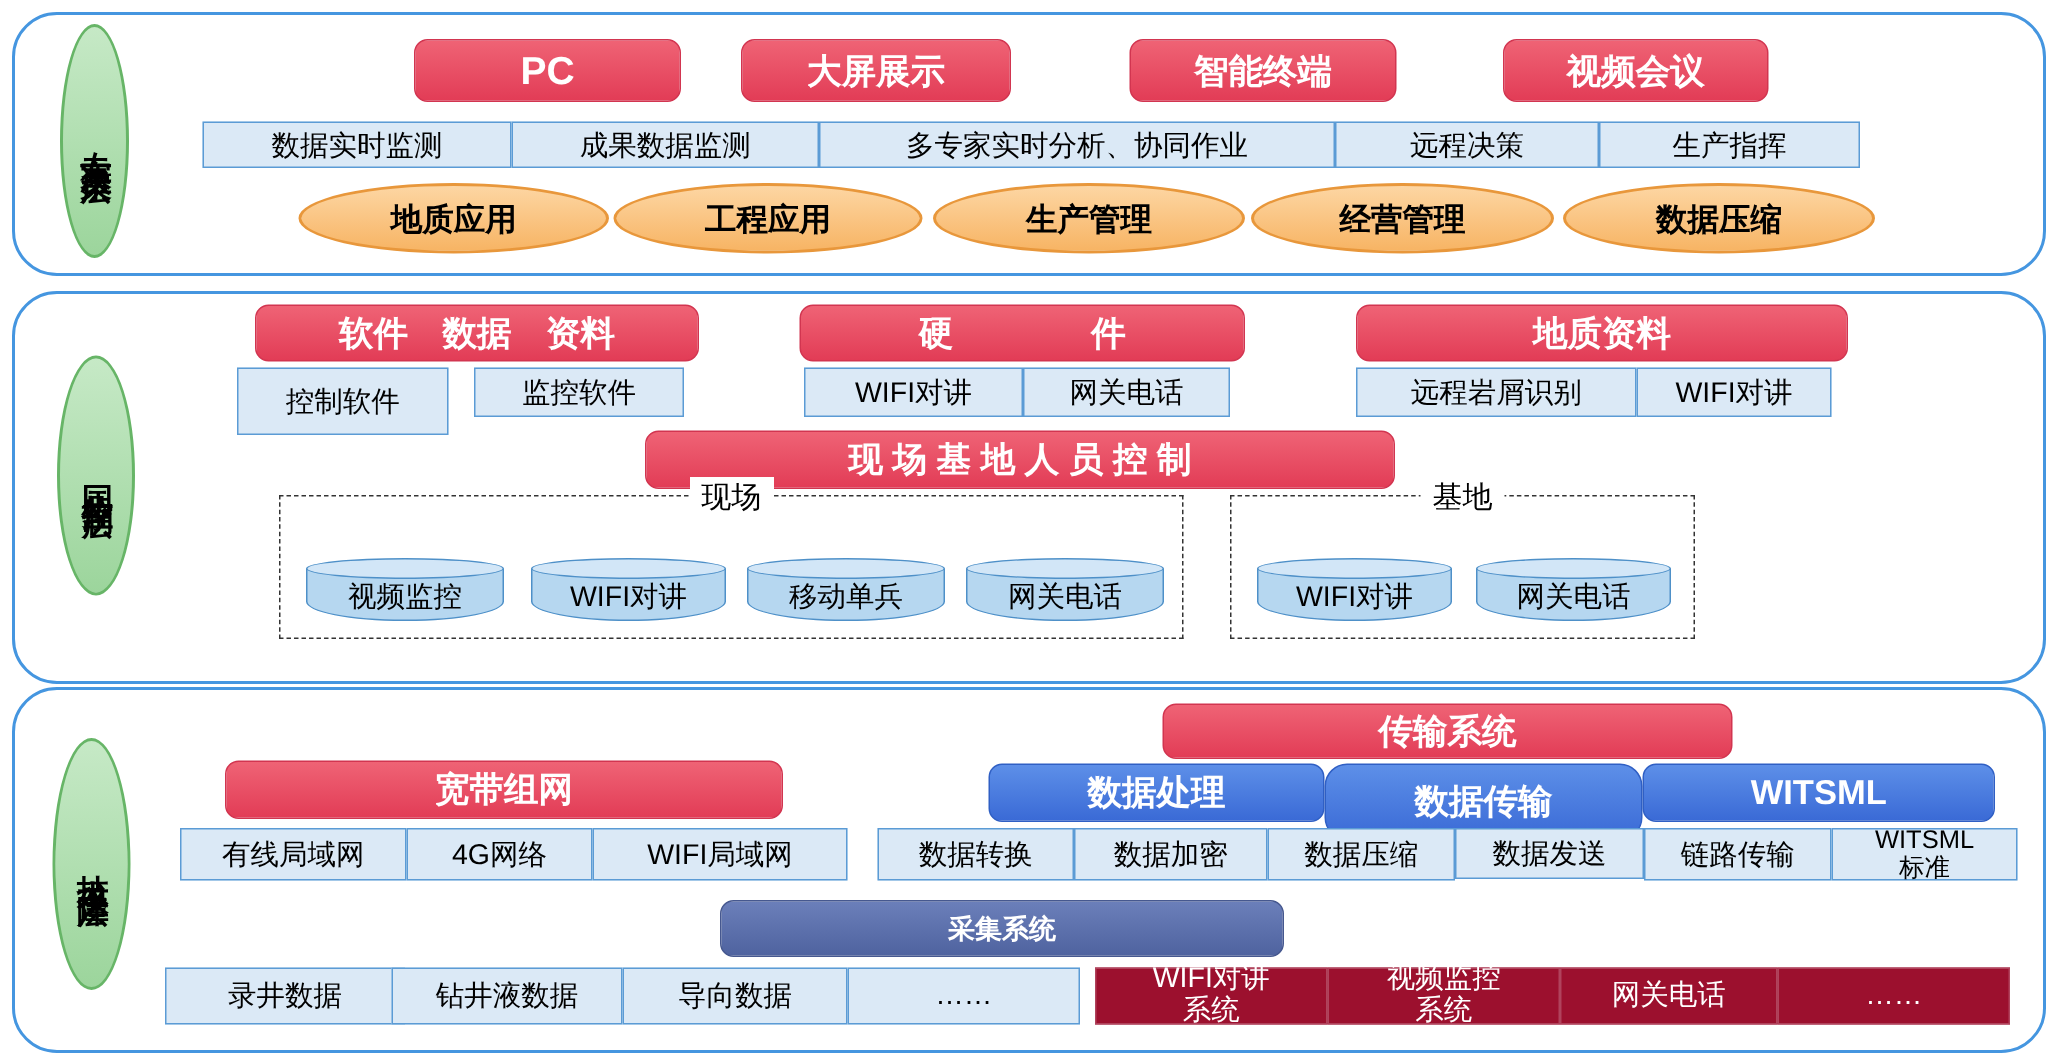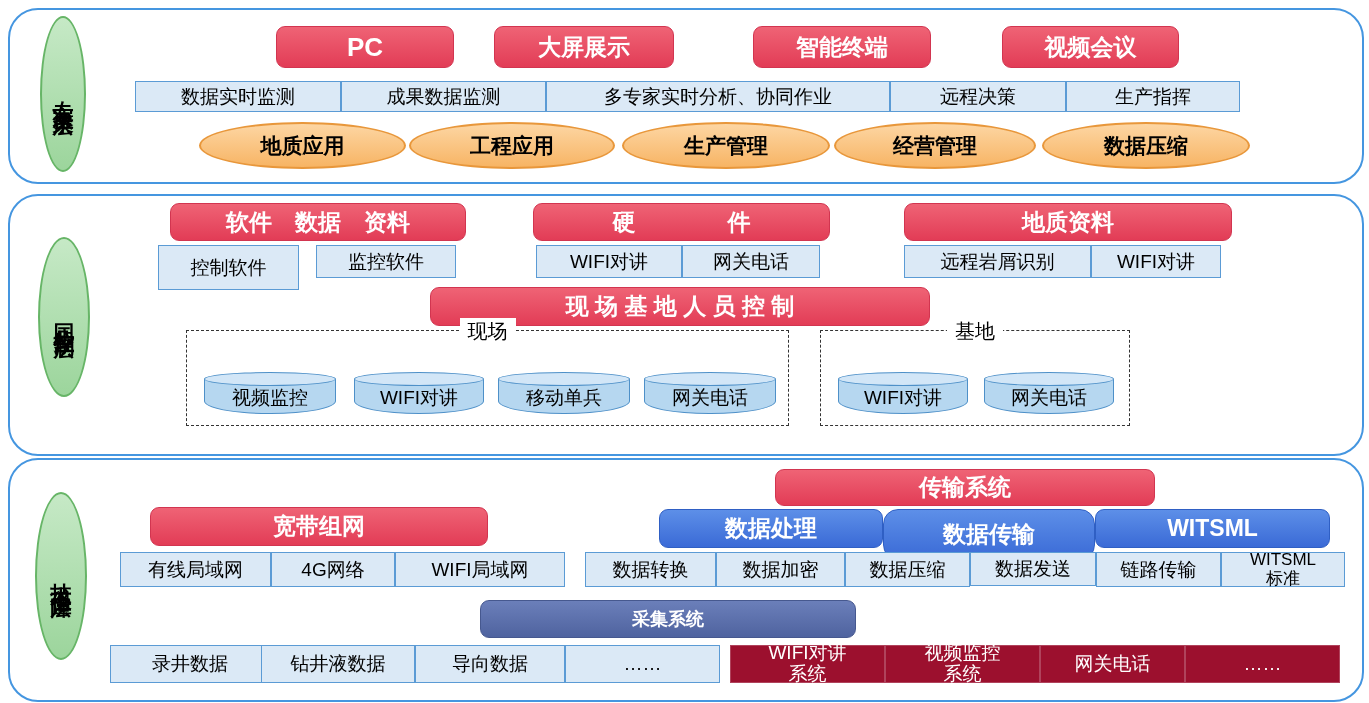--- a/index.html
+++ b/index.html
@@ -156,21 +156,21 @@
     <div class="cyl-body"></div>
     <div class="cyl-top"></div>
     <div class="cyl-label">网关电话</div>
   </div>
 
   <div class="section" style="left:8px; top:458px; width:1352px; height:240px;"></div>
 
   <div class="abs ellipse-green" style="left:35px; top:492px; width:52px; height:168px;">技术保障层</div>
 
   <div class="abs pill-red" style="left:775px; top:469px; width:380px; height:37px;">传输系统</div>
-  <div class="abs pill-red" style="left:150px; top:507px; width:338px; height:39px;">宽带组网</div>
+  <div class="abs pill-red" style="left:150px; top:507px; width:372px; height:39px;">宽带组网</div>
 
   <div class="abs btn-blue" style="left:659px; top:509px; width:224px; height:39px;">数据处理</div>
   <div class="abs btn-blue" style="left:883px; top:509px; width:212px; height:51px;border-radius:15px;">数据传输</div>
   <div class="abs btn-blue" style="left:1095px; top:509px; width:235px; height:39px;">WITSML</div>
 
   <div class="abs cell" style="left:120px; top:552px; width:151px; height:35px;">有线局域网</div>
   <div class="abs cell" style="left:271px; top:552px; width:124px; height:35px;">4G网络</div>
   <div class="abs cell" style="left:395px; top:552px; width:170px; height:35px;">WIFI局域网</div>
 
   <div class="abs cell" style="left:585px; top:552px; width:131px; height:35px;">数据转换</div>

